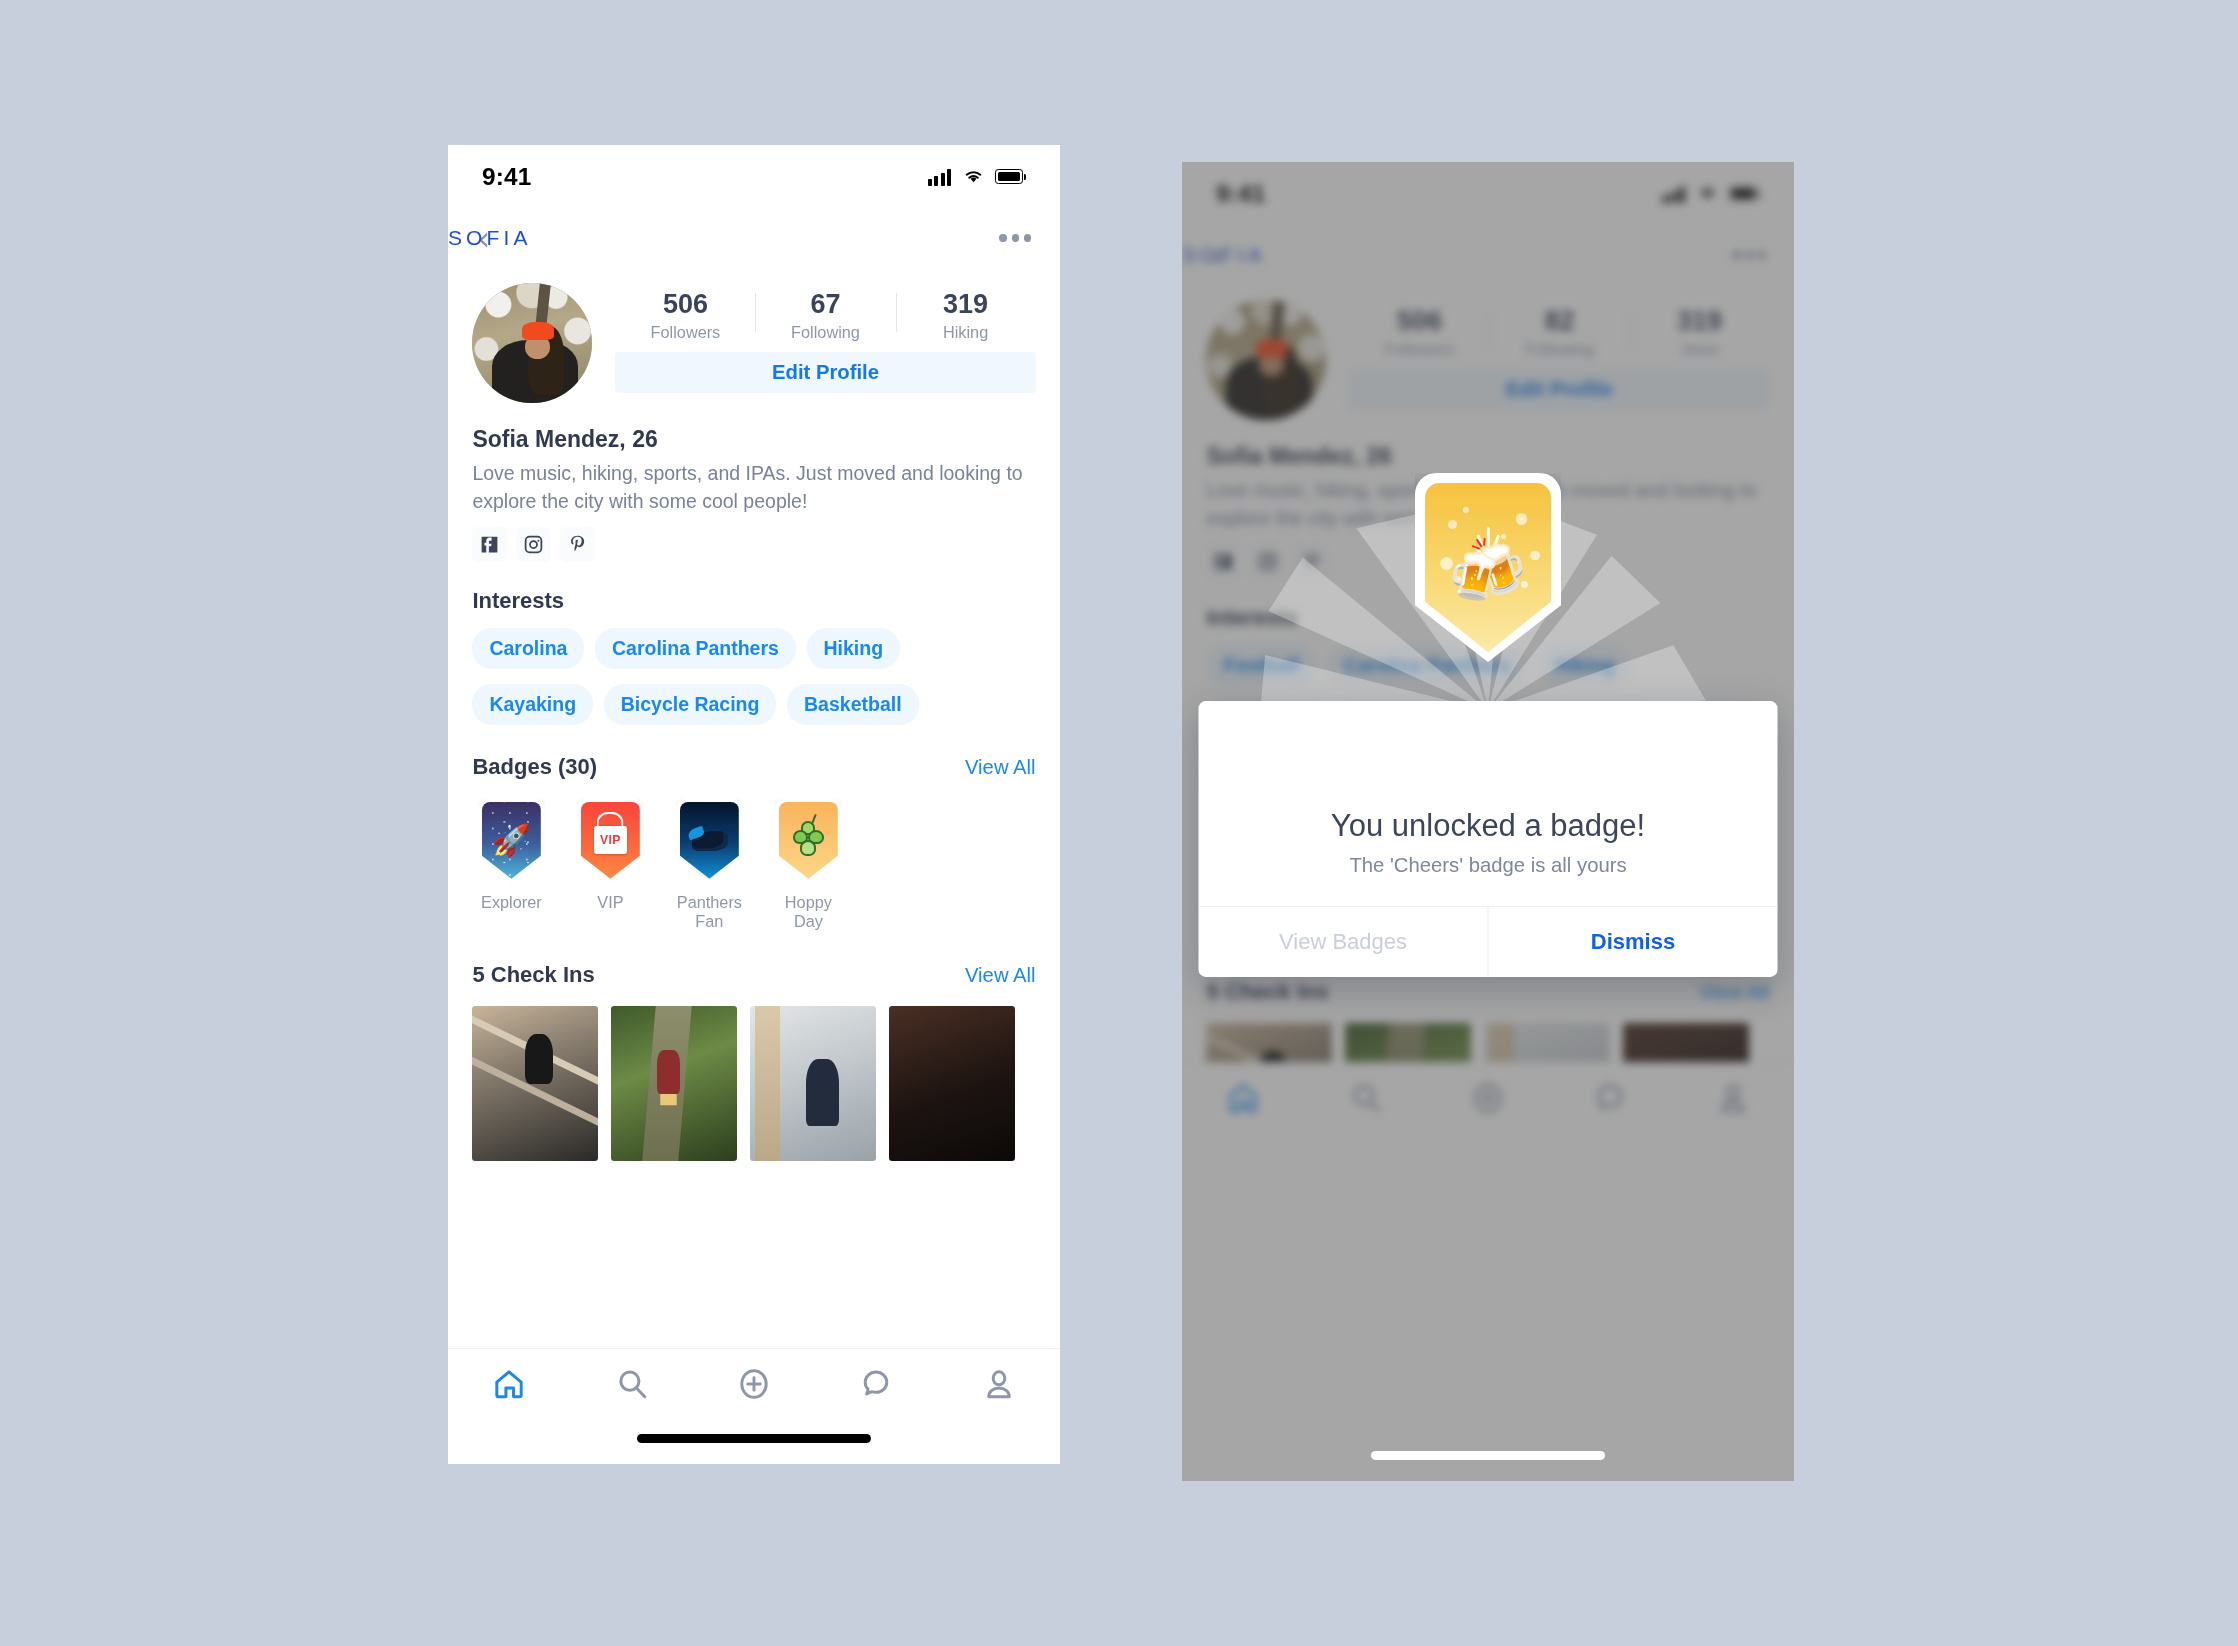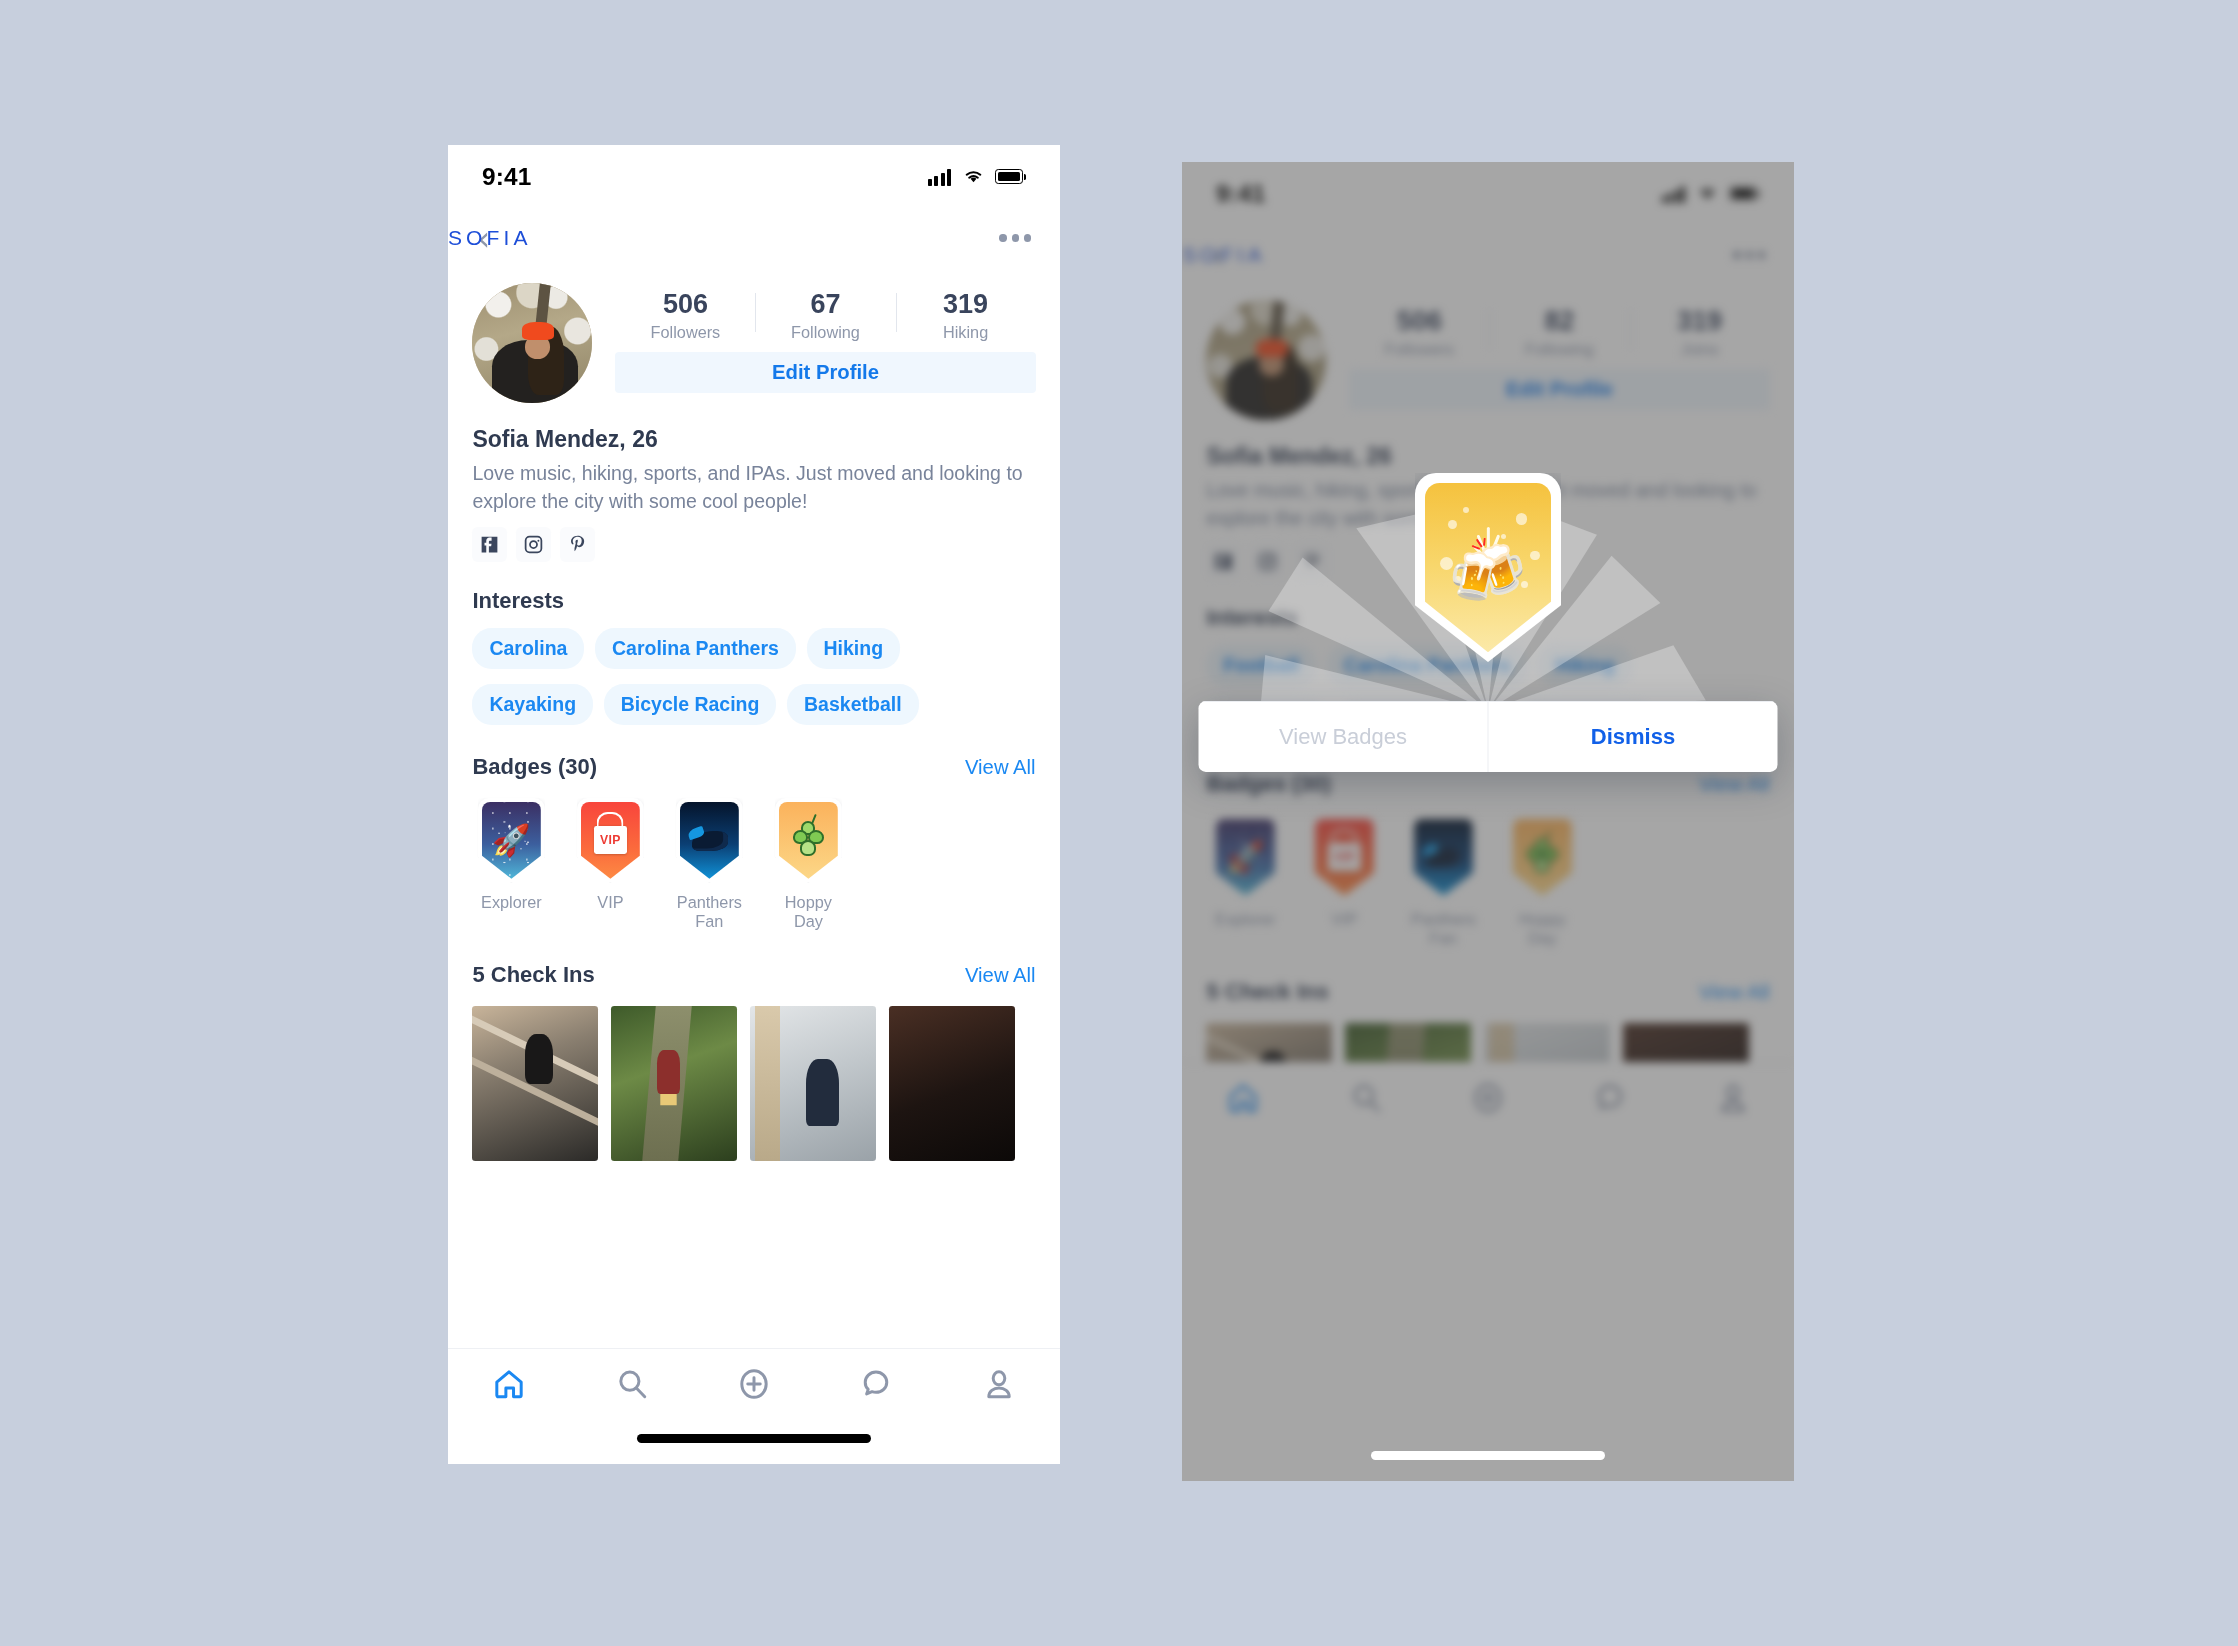--- a/index.html
+++ b/index.html
@@ -701,20 +701,24 @@
             <i style="height:21px;transform:translateX(-50%) rotate(-44deg)"></i>
             <i style="height:21px;transform:translateX(-50%) rotate(44deg)"></i>
             <i style="height:14.6px;transform:translateX(-50%) rotate(-64deg)"></i>
             <i style="height:14.6px;transform:translateX(-50%) rotate(64deg)"></i>
           </div>
           <div class="beer">🍻</div>
         </div>
       </div>
 
       <div class="modal">
+        <div class="modal-body">
+          <div class="modal-title">You unlocked a badge!</div>
+          <div class="modal-sub">The 'Cheers' badge is all yours</div>
+        </div>
         <div class="modal-actions">
           <div class="modal-btn secondary">View Badges</div>
           <div class="modal-btn primary">Dismiss</div>
         </div>
       </div>
 
       <div class="home-indicator"></div>
     </div>
   </div>
 

